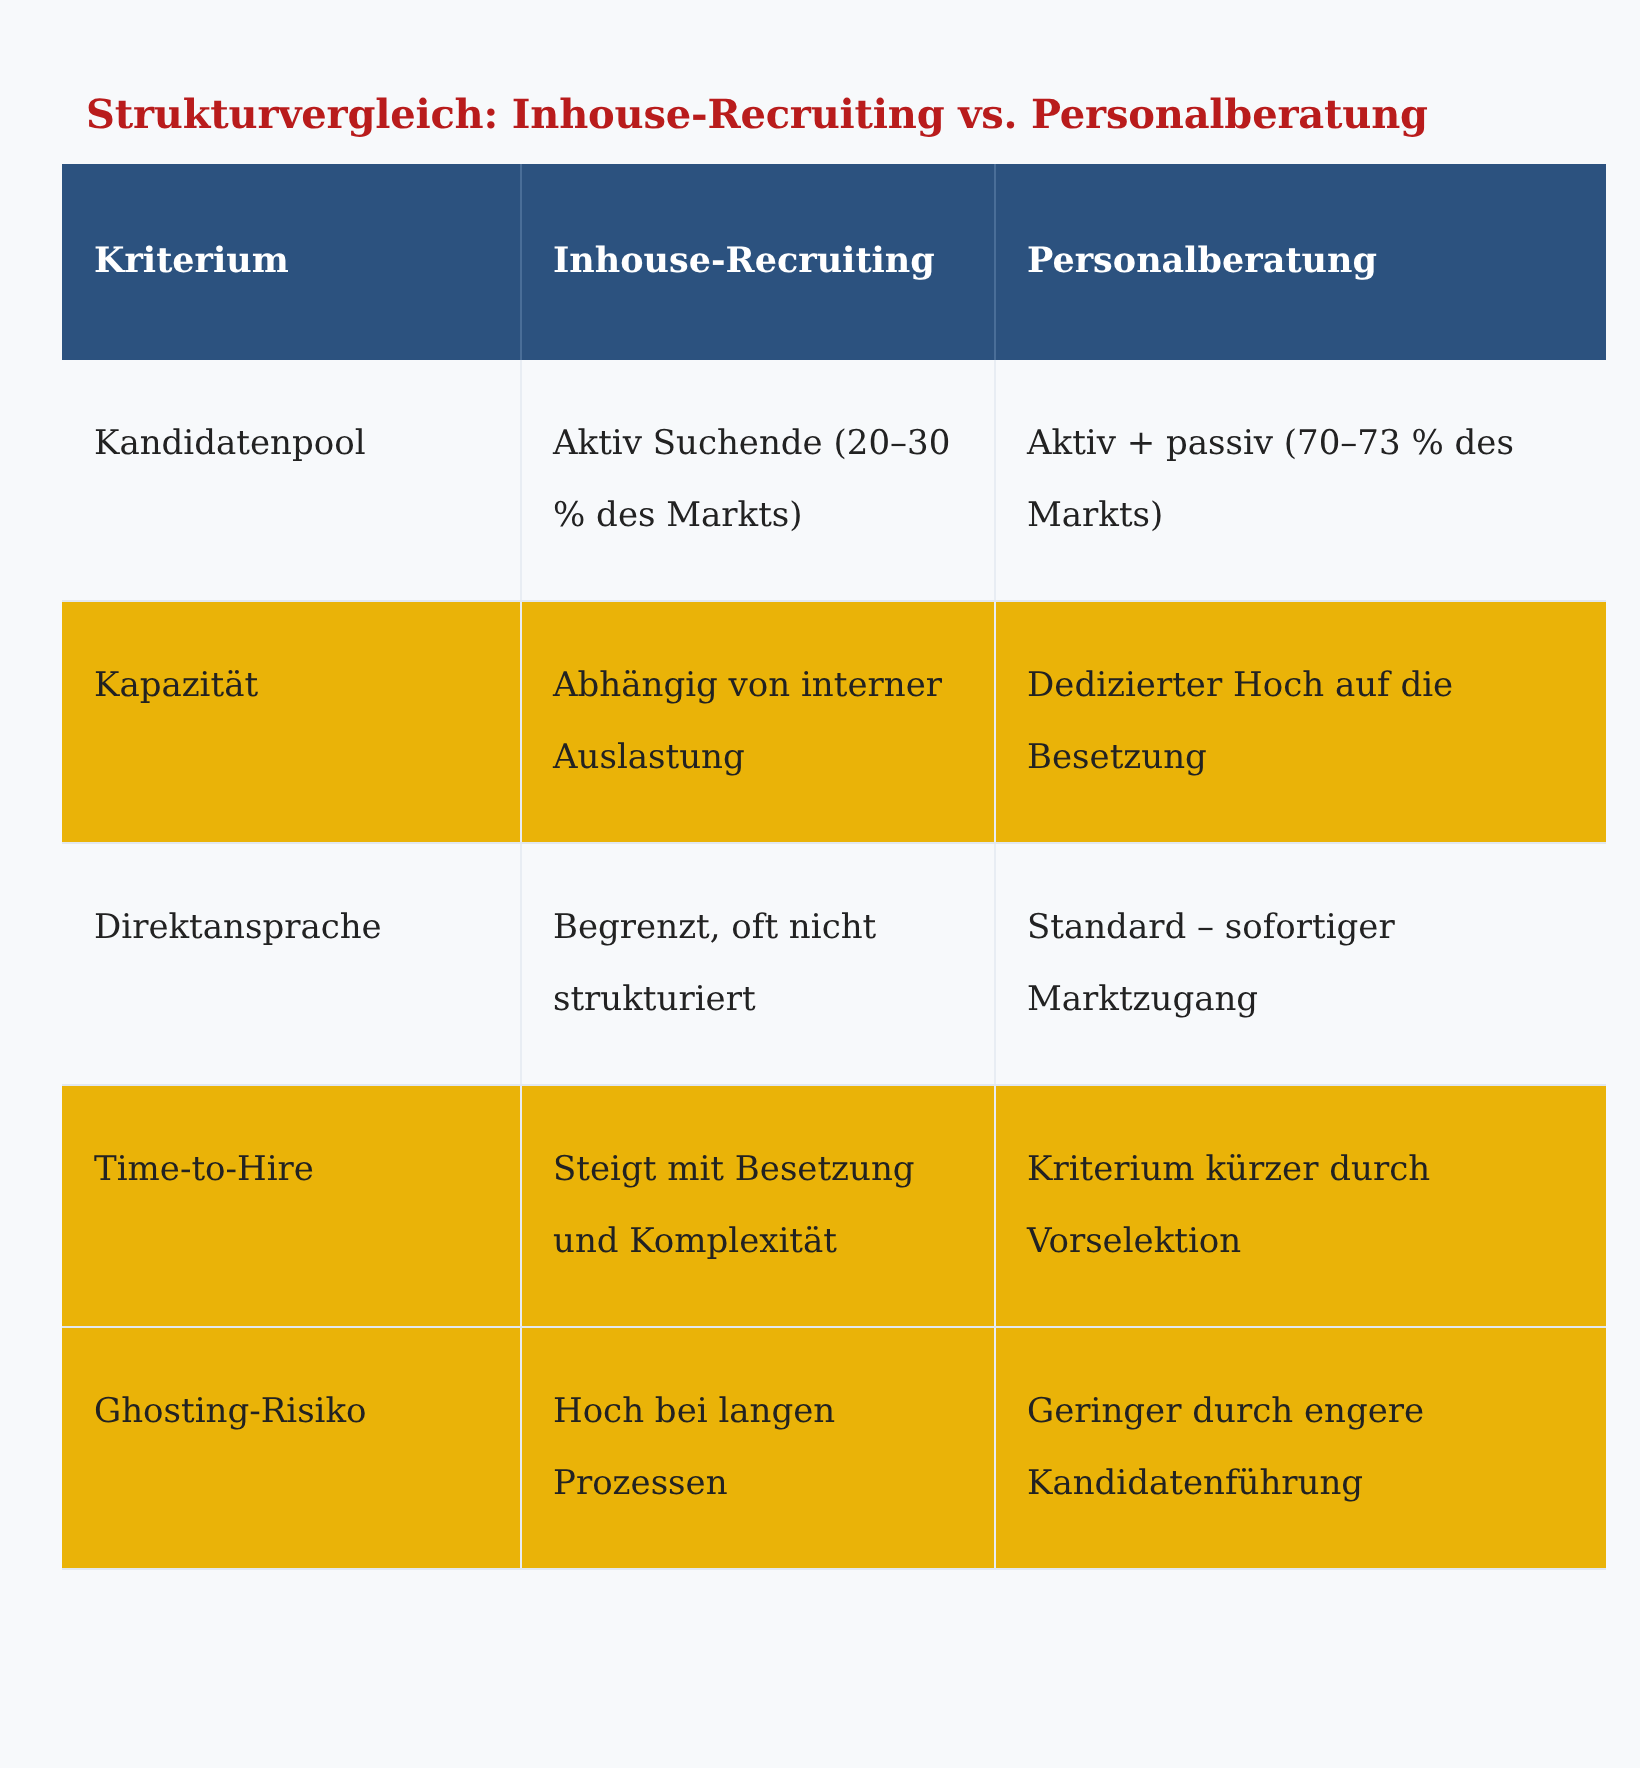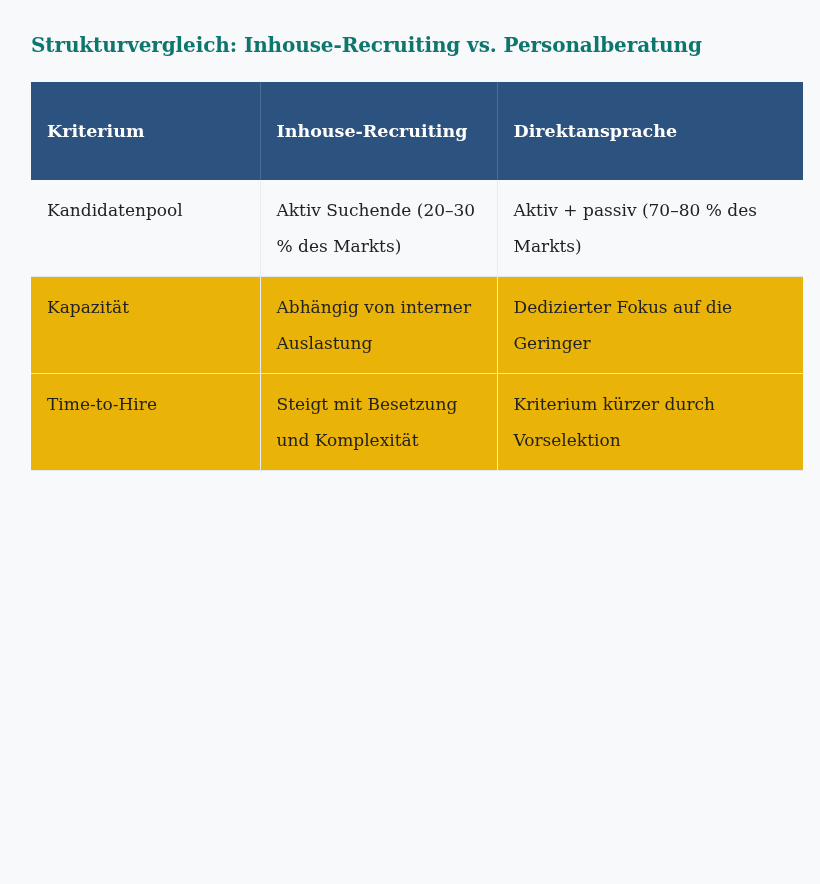--- a/index.html
+++ b/index.html
@@ -12,24 +12,24 @@
       height: 884px;
       overflow: hidden;
       font-family: "DejaVu Serif", serif;
       color: #222222;
       position: relative;
     }
     .title {
       position: absolute;
       left: 31px;
       top: 31px;
-      margin: 0;
+      margin: 12px;
       font-size: 20px;
       font-weight: bold;
-      color: #0f766e;
+      color: #b91c1c;
       line-height: 28px;
       white-space: nowrap;
       letter-spacing: -0.1px;
     }
     table.compare {
       position: absolute;
       left: 31px;
       top: 82px;
       width: 772px;
       border-collapse: collapse;
@@ -49,21 +49,21 @@
       padding: 13px 16px 13px 16px;
       border-right: 1px solid #4a6e98;
       height: 72px;
       margin-top: 47px;
     }
     thead th:last-child { border-right: none; }
     tbody td {
       font-size: 17px;
       line-height: 36px;
       vertical-align: top;
-      padding: 12px 16px;
+      padding: 24px 16px;
       border-bottom: 1px solid #e2e8f0;
       border-right: 1px solid #e8edf3;
     }
     tbody td:last-child { border-right: none; }
     tbody tr.odd td { background: #f7f9fb; }
     tbody tr.even td { background: #eab308; }
   </style>
 </head>
 <body>
 
@@ -72,33 +72,43 @@
 <table class="compare">
   <colgroup>
     <col class="c1">
       <col class="c2">
       <col class="c3">
   </colgroup>
   <thead>
     <tr>
       <th>Kriterium</th>
       <th>Inhouse-Recruiting</th>
-      <th>Direktansprache</th>
+      <th>Personalberatung</th>
     </tr>
   </thead>
   <tbody>
     <tr class="odd">
       <td>Kandidatenpool</td>
       <td>Aktiv Suchende (20–30 % des Markts)</td>
-      <td>Aktiv + passiv (70–80 % des Markts)</td>
+      <td>Aktiv + passiv (70–73 % des Markts)</td>
     </tr>
     <tr class="even">
       <td>Kapazität</td>
       <td>Abhängig von interner Auslastung</td>
-      <td>Dedizierter Fokus auf die Geringer</td>
+      <td>Dedizierter Hoch auf die Besetzung</td>
+    </tr>
+    <tr class="odd">
+      <td>Direktansprache</td>
+      <td>Begrenzt, oft nicht strukturiert</td>
+      <td>Standard – sofortiger Marktzugang</td>
     </tr>
     <tr class="even">
       <td>Time-to-Hire</td>
       <td>Steigt mit Besetzung und Komplexität</td>
       <td>Kriterium kürzer durch Vorselektion</td>
     </tr>
+    <tr class="even">
+      <td>Ghosting-Risiko</td>
+      <td>Hoch bei langen Prozessen</td>
+      <td>Geringer durch engere Kandidatenführung</td>
+    </tr>
   </tbody>
 </table>
 
 </body></html>

